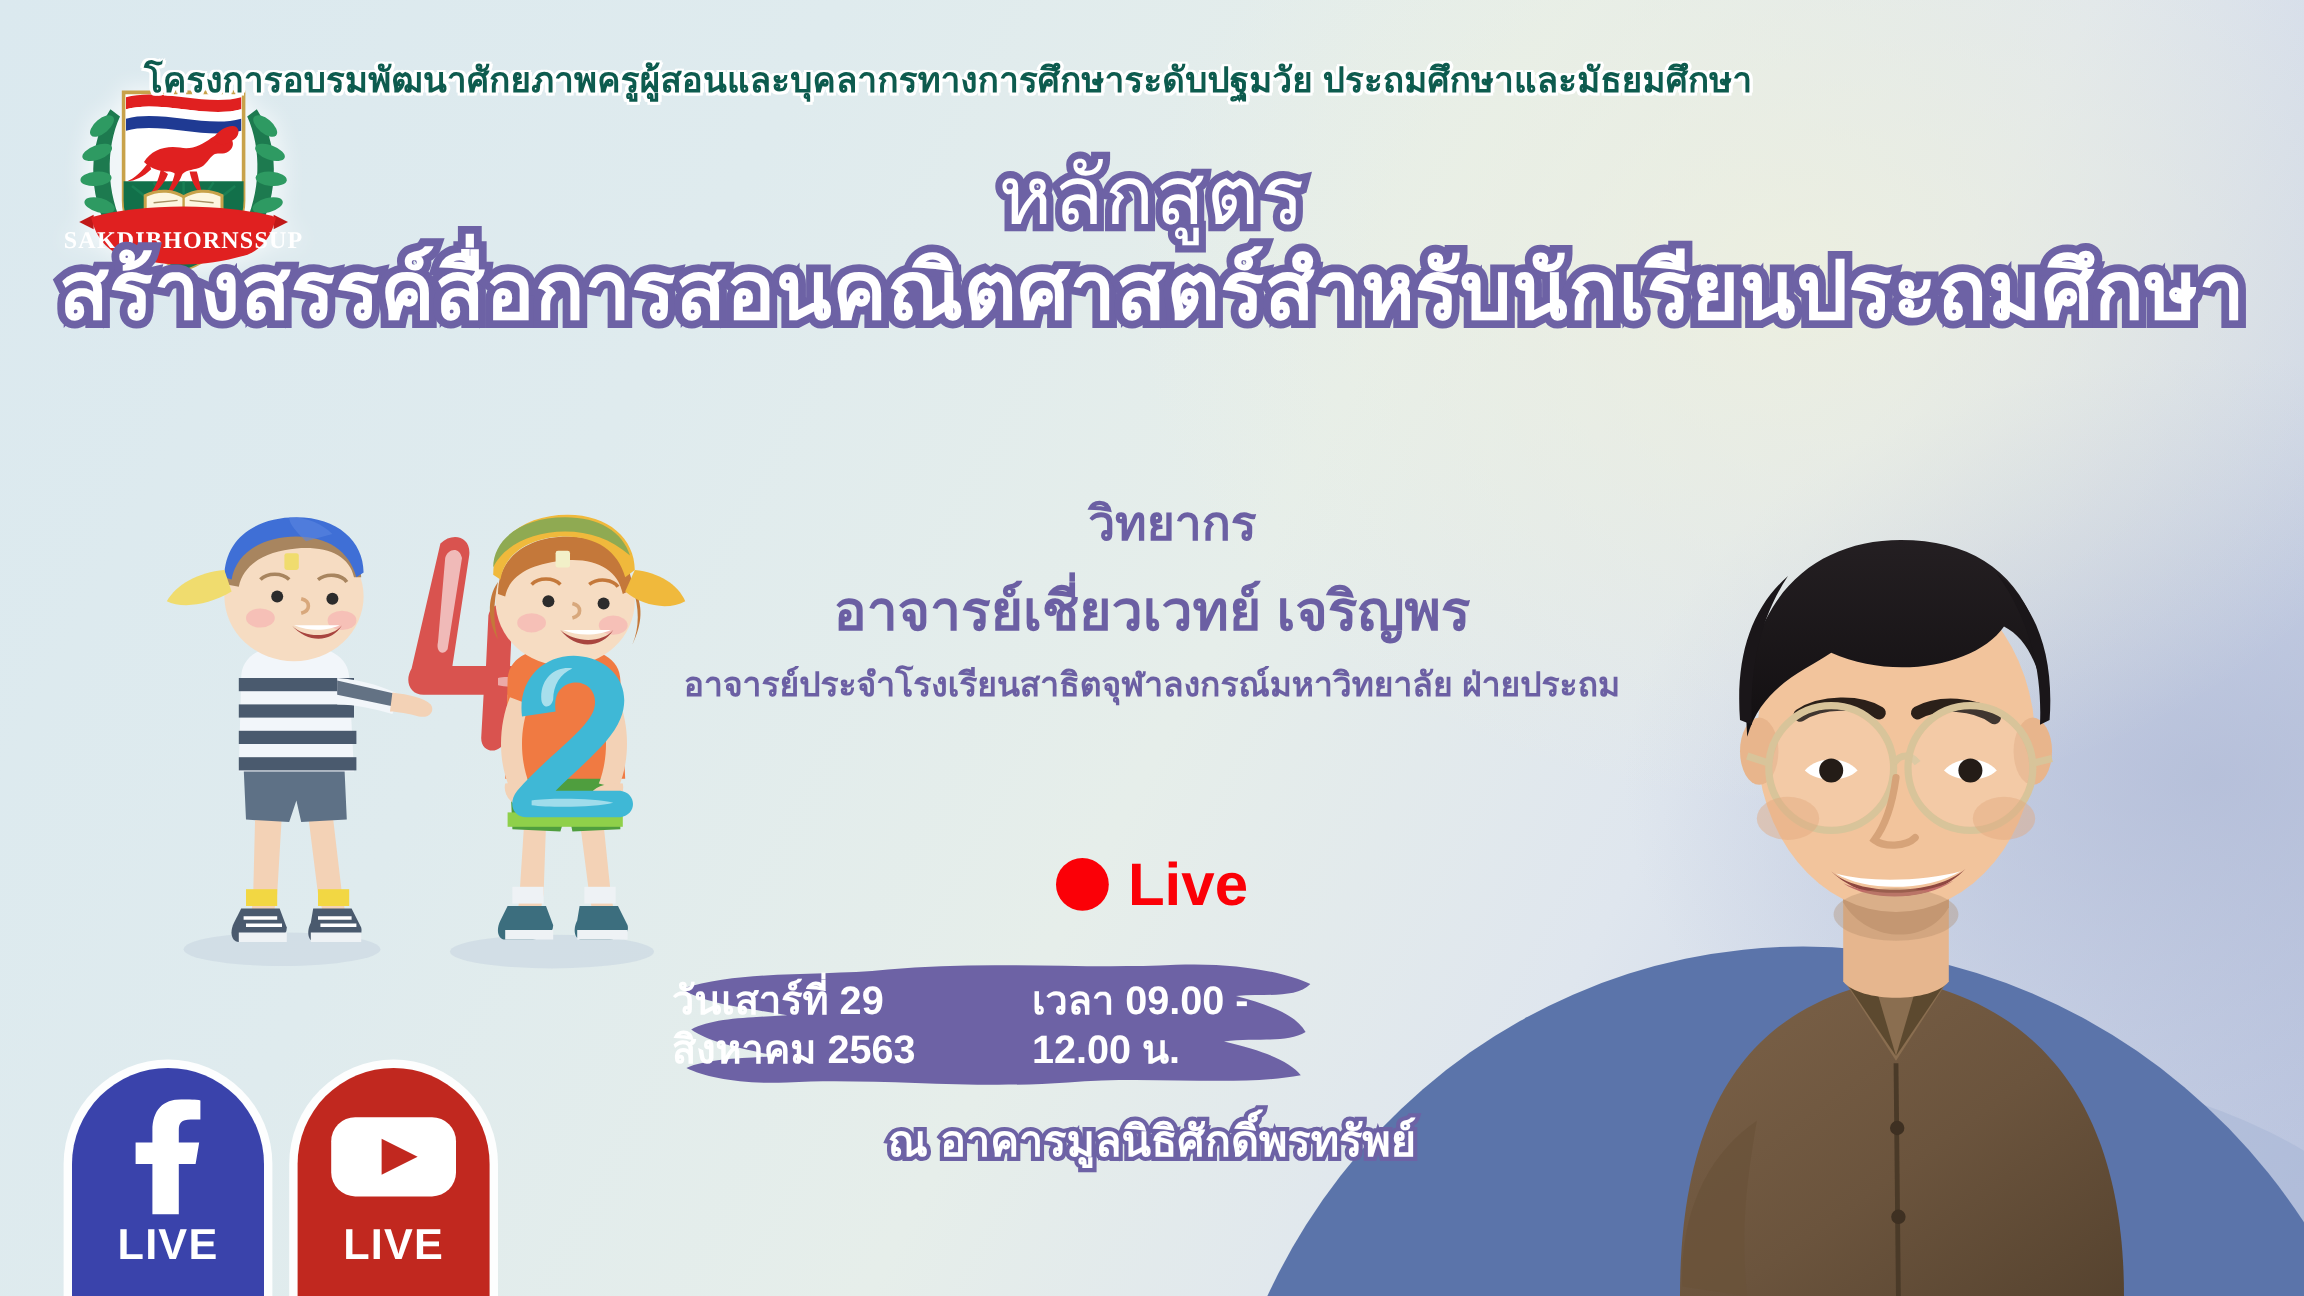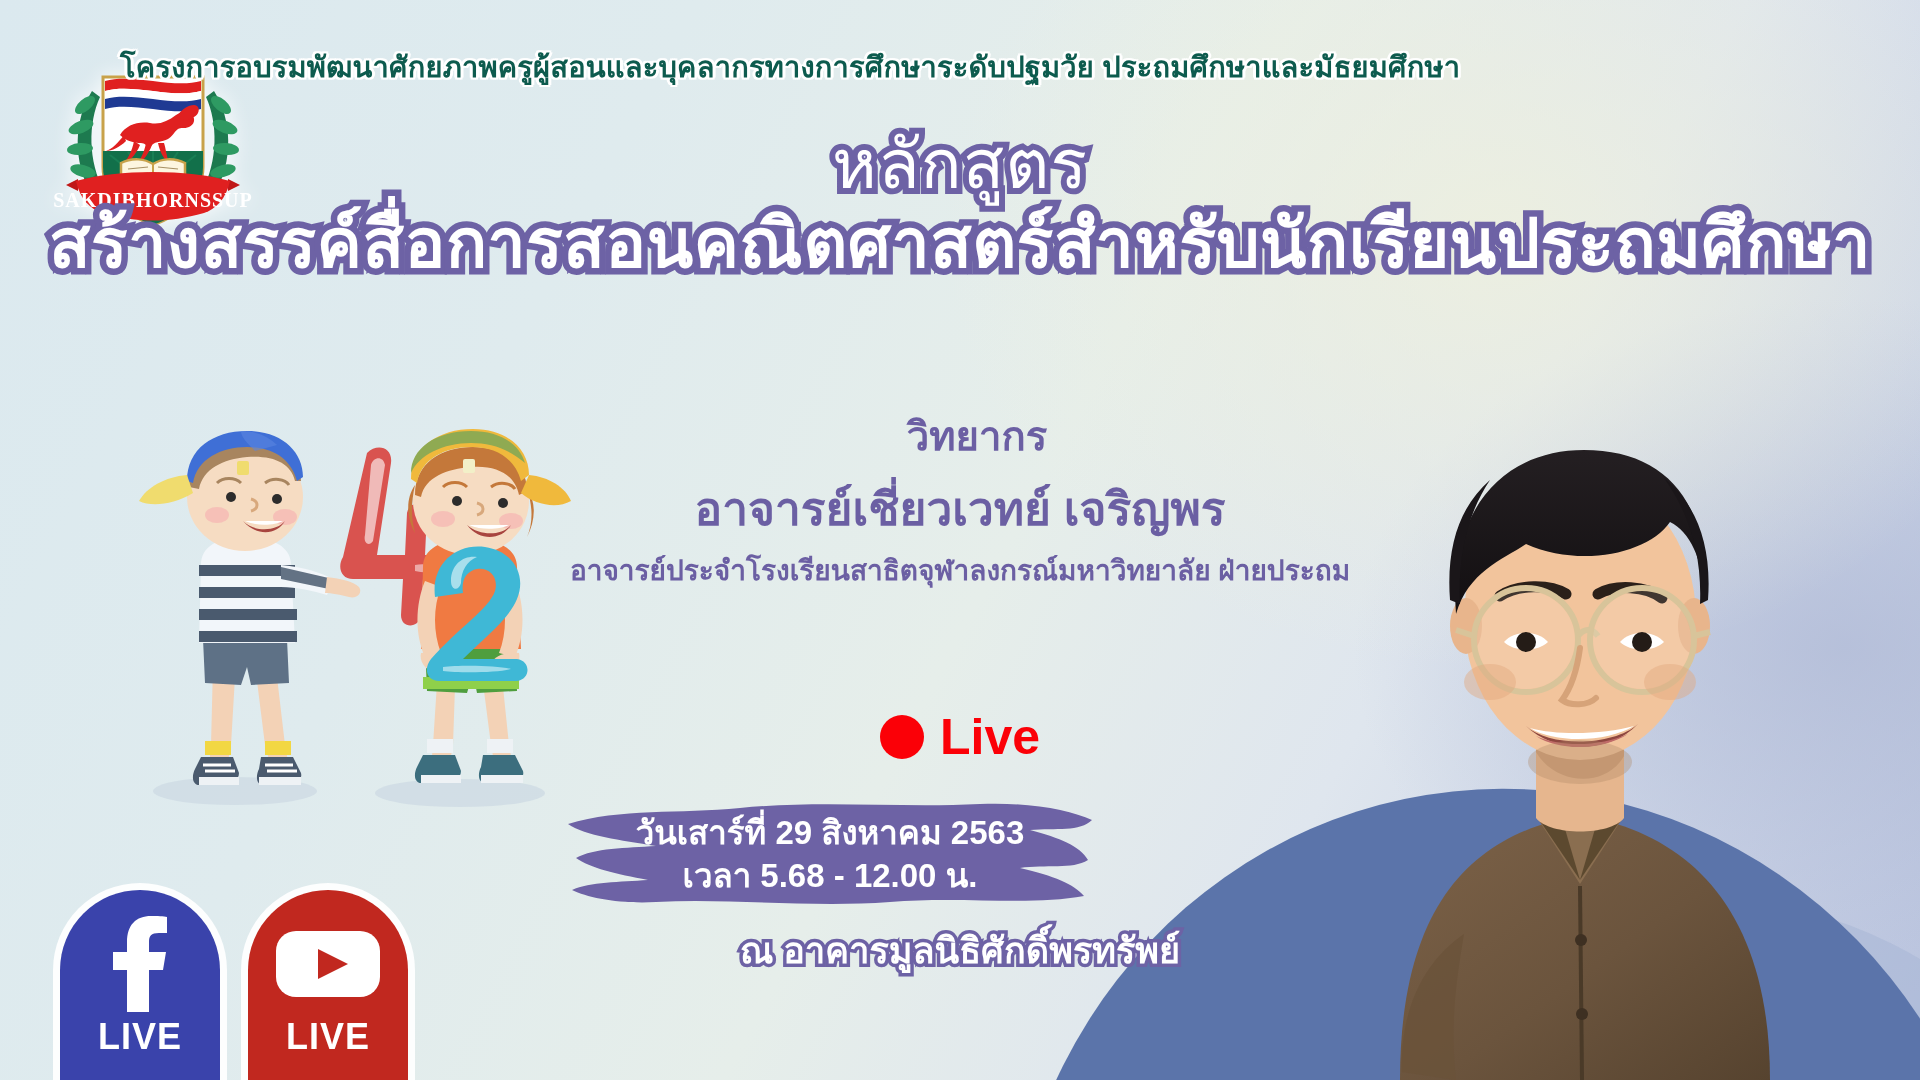--- a/index.html
+++ b/index.html
@@ -56,21 +56,21 @@
 
   
   .live-badge{position:absolute;left:0;right:0;top:712px;text-align:center;
     display:flex;align-items:center;justify-content:center;gap:16px;}
   .live-dot{width:44px;height:44px;border-radius:50%;background:#fb0007;display:inline-block;}
   .live-text{font-size:50px;font-weight:bold;color:#fb0007;line-height:1;}
 
   
   .brush{position:absolute;left:560px;top:798px;width:540px;height:112px;}
   .brush svg{position:absolute;inset:0;width:100%;height:100%;}
-  .brush-text{position:absolute;inset:0;display:flex;flex-direction:column;
+  .brush-text{position:absolute;inset:0;display:flex;flex-direction:row;
     align-items:center;justify-content:center;gap:2px;}
   .brush-text div{font-size:33px;font-weight:bold;color:#ffffff;line-height:1.25;}
 
   
   .venue{position:absolute;left:0;right:0;top:922px;text-align:center;
     font-size:36px;font-weight:bold;color:#ffffff;
     -webkit-text-stroke:7px #6d62a5;paint-order:stroke fill;}
 
   
   .social{position:absolute;left:60px;bottom:0;display:flex;gap:28px;align-items:flex-end;}
@@ -302,21 +302,21 @@
   <div class="brush">
     <svg viewBox="0 0 540 112" preserveAspectRatio="none">
       <path d="M8 26 C60 10 120 16 180 10 C260 2 340 10 420 6 C470 4 510 12 532 22
                C520 34 496 30 470 32 C500 40 520 48 528 62 C512 72 486 66 460 70
                C494 78 514 86 524 98 C470 108 400 98 330 104 C250 110 170 100 96 104
                C60 106 28 100 12 92 C30 84 60 84 88 82 C56 76 30 70 16 60
                C34 50 66 50 96 48 C60 42 26 38 8 26 Z" fill="#6d62a5"></path>
     </svg>
     <div class="brush-text">
       <div>วันเสาร์ที่ 29 สิงหาคม 2563</div>
-      <div>เวลา 5.68 - 12.00 น.</div>
+      <div>เวลา 09.00 - 12.00 น.</div>
     </div>
   </div>
 
   <div class="venue">ณ อาคารมูลนิธิศักดิ์พรทรัพย์</div>
 
   <div class="social">
     <div class="sbtn fb">
       <span class="glyph">
         <svg width="70" height="96" viewBox="0 0 70 96">
           <path d="M44 96 L44 54 L58 54 L61 36 L44 36 L44 26 C44 20 46 17 54 17 L62 17 L62 1

